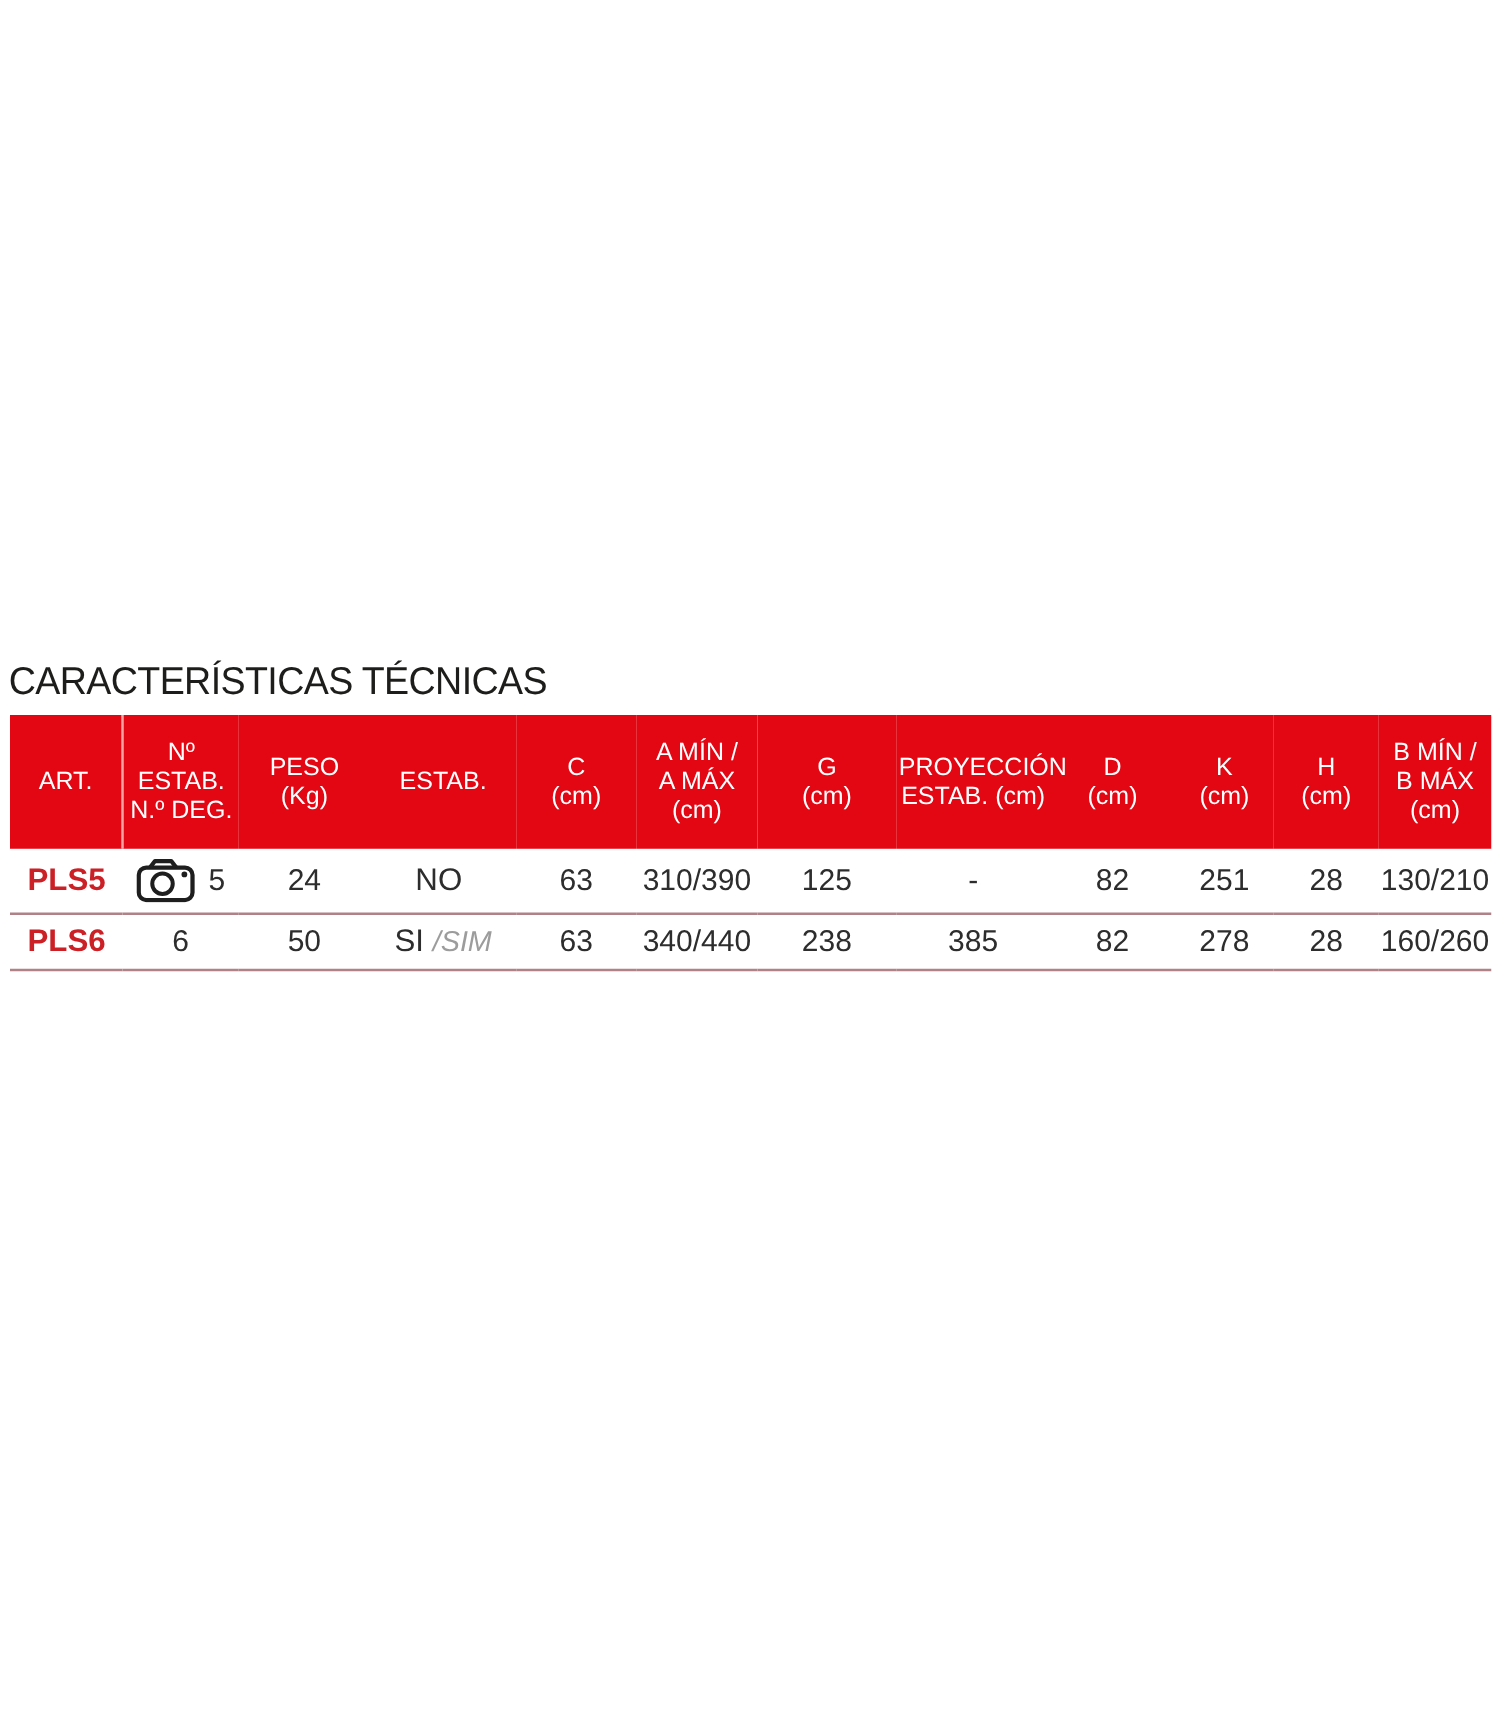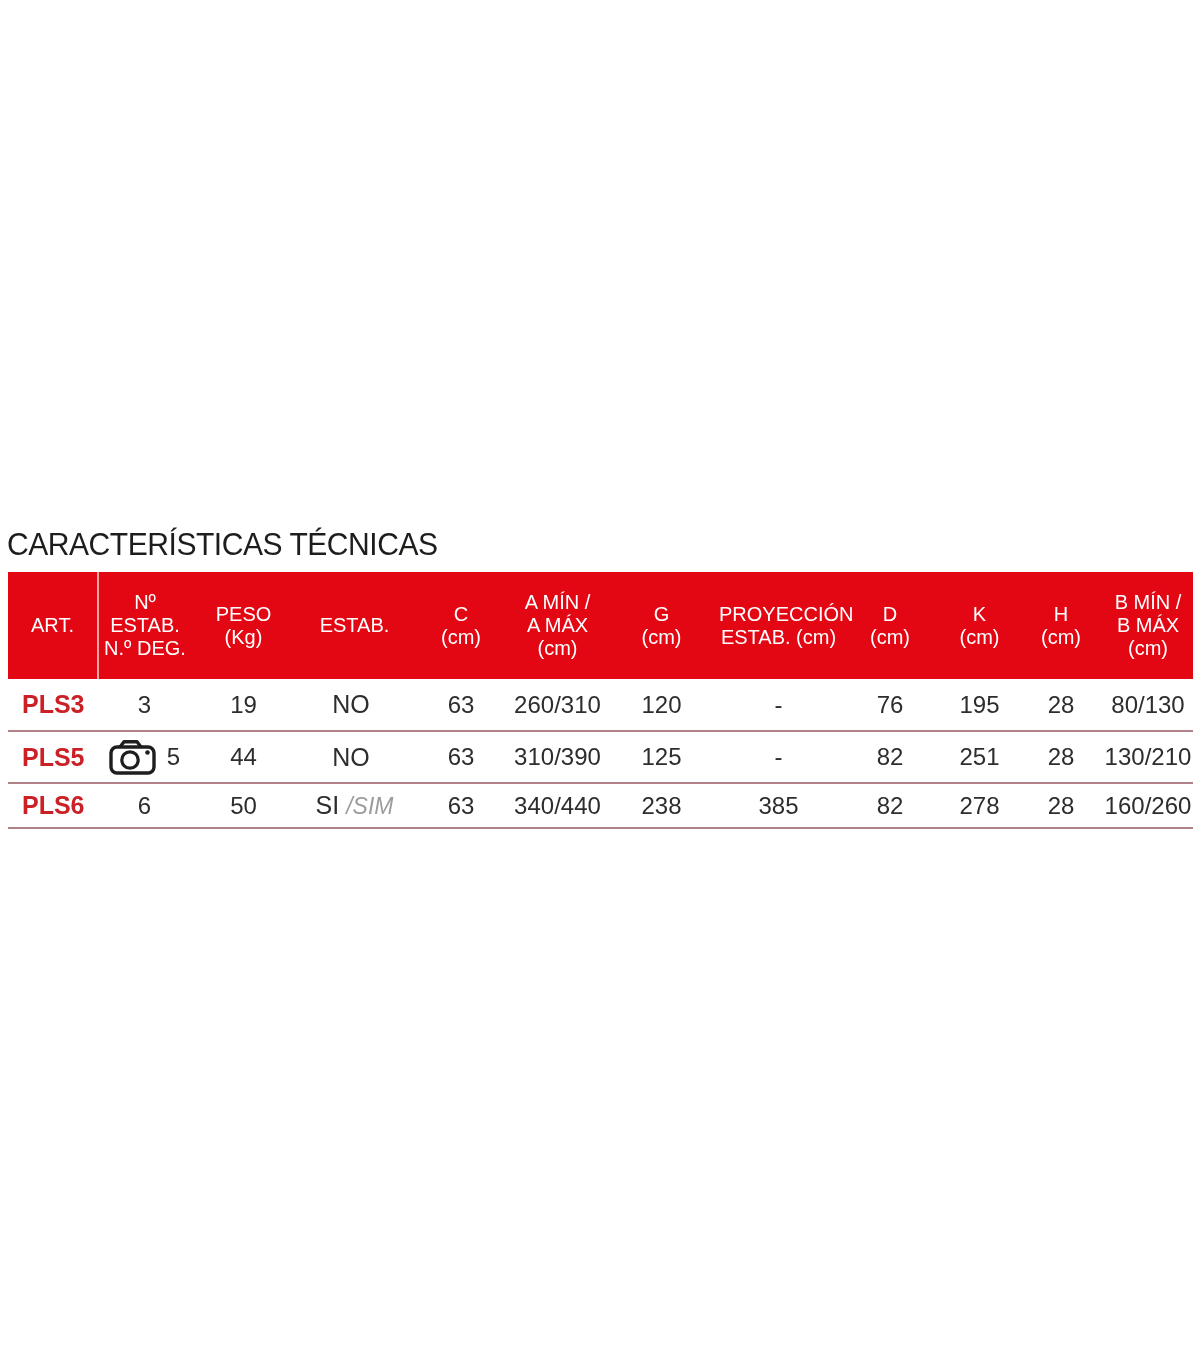--- a/index.html
+++ b/index.html
@@ -149,50 +149,36 @@
           <span>(cm)</span>
         </th>
         <th>
           <span>B MÍN /</span>
           <span>B MÁX</span>
           <span>(cm)</span>
         </th>
       </tr>
     </thead>
     <tbody>
-      <tr class="r1">
-        <td class="art-cell">PLS3</td>
-        <td>3</td>
-        <td>19</td>
-        <td><span class="estab-val">NO</span><span class="estab-alt"></span></td>
-        <td>63</td>
-        <td>260/310</td>
-        <td>120</td>
-        <td>-</td>
-        <td>76</td>
-        <td>195</td>
-        <td>28</td>
-        <td>80/130</td>
-      </tr>
       <tr class="r2">
         <td class="art-cell">PLS5</td>
         <td>
           <span class="peld-flex">
             <span class="cam">
               <svg width="47" height="35" viewBox="0 0 47 35" xmlns="http://www.w3.org/2000/svg">
                 <rect x="2" y="7" width="43" height="26" rx="6" fill="none" stroke="#1e1e1e" stroke-width="3.4"></rect>
                 <path d="M11 7 L15 1.8 L28 1.8 L32 7" fill="none" stroke="#1e1e1e" stroke-width="3.4" stroke-linejoin="round"></path>
                 <circle cx="21" cy="20" r="8.2" fill="none" stroke="#1e1e1e" stroke-width="3.2"></circle>
                 <circle cx="38.5" cy="12.5" r="2.3" fill="#1e1e1e"></circle>
               </svg>
             </span>
             <span>5</span>
           </span>
         </td>
-        <td>44</td>
+        <td>24</td>
         <td><span class="estab-val">NO</span><span class="estab-alt"></span></td>
         <td>63</td>
         <td>310/390</td>
         <td>125</td>
         <td>-</td>
         <td>82</td>
         <td>251</td>
         <td>28</td>
         <td>130/210</td>
       </tr>

